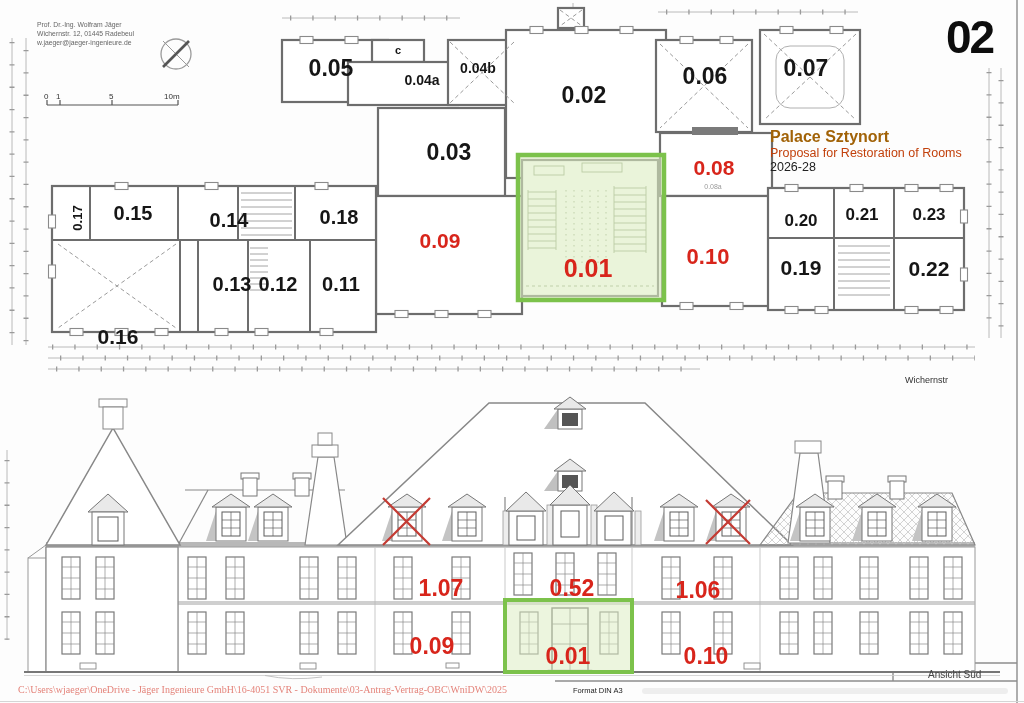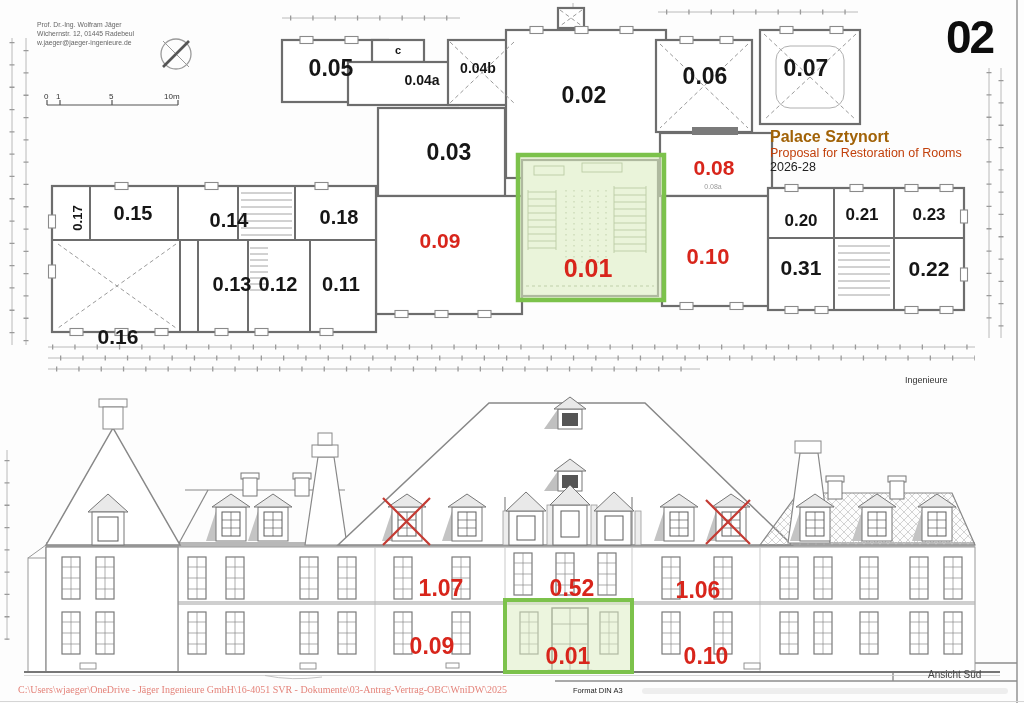--- a/index.html
+++ b/index.html
@@ -374,30 +374,30 @@
 <div class="lbl" style="left:133px;top:213px;font-size:20px;">0.15</div>
 <div class="lbl" style="left:229px;top:220px;font-size:20px;">0.14</div>
 <div class="lbl" style="left:339px;top:217px;font-size:20px;">0.18</div>
 <div class="lbl" style="left:118px;top:288px;font-size:21px;margin-top:48px;">0.16</div>
 <div class="lbl" style="left:232px;top:284px;font-size:20px;">0.13</div>
 <div class="lbl" style="left:278px;top:284px;font-size:20px;">0.12</div>
 <div class="lbl" style="left:341px;top:284px;font-size:20px;">0.11</div>
 <div class="lbl" style="left:801px;top:220px;font-size:17px;">0.20</div>
 <div class="lbl" style="left:862px;top:214px;font-size:17px;">0.21</div>
 <div class="lbl" style="left:929px;top:214px;font-size:17px;">0.23</div>
-<div class="lbl" style="left:801px;top:267px;font-size:21px;">0.31</div>
+<div class="lbl" style="left:801px;top:267px;font-size:21px;">0.19</div>
 <div class="lbl" style="left:929px;top:268px;font-size:21px;">0.22</div>
 
 <div class="lbl red" style="left:714px;top:167px;font-size:21px;">0.08</div>
 <div class="lbl gray" style="left:713px;top:186px;font-size:7px;">0.08a</div>
 <div class="lbl red" style="left:440px;top:240px;font-size:21px;">0.09</div>
 <div class="lbl red" style="left:588px;top:268px;font-size:25px;">0.01</div>
 <div class="lbl red" style="left:708px;top:257px;font-size:22px;">0.10</div>
 
-<div class="txt" style="left:905px;top:374px;font-size:9px;color:#333;">Ingenieure</div>
+<div class="txt" style="left:905px;top:374px;font-size:9px;color:#333;">Wichernstr</div>
 
 <div class="lbl red" style="left:441px;top:588px;font-size:23px;">1.07</div>
 <div class="lbl red" style="left:572px;top:588px;font-size:23px;">0.52</div>
 <div class="lbl red" style="left:698px;top:590px;font-size:23px;">1.06</div>
 <div class="lbl red" style="left:432px;top:646px;font-size:23px;">0.09</div>
 <div class="lbl red" style="left:568px;top:656px;font-size:23px;">0.01</div>
 <div class="lbl red" style="left:706px;top:656px;font-size:23px;">0.10</div>
 
 <div class="txt" style="left:928px;top:668px;font-size:10px;color:#444;">Ansicht Süd</div>
 

